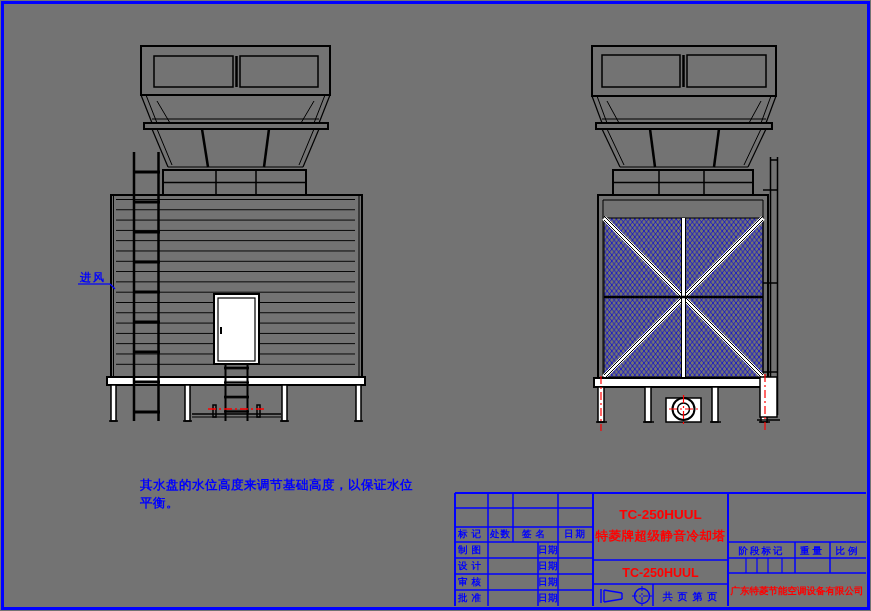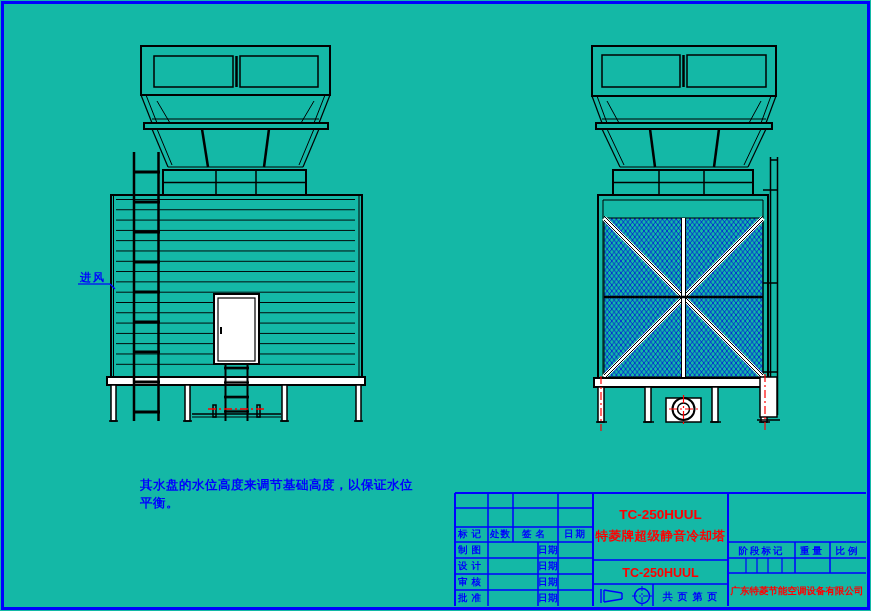--- a/index.html
+++ b/index.html
@@ -1,19 +1,19 @@
 <!DOCTYPE html>
 <html><head>
 <meta charset="utf-8">
 <style>
   html,body{margin:0;padding:0;background:#ffffff;}
   .page{
     position:relative;
     width:871px;height:611px;
-    background:#14b8a6;
+    background:#737373;
     font-family:"Liberation Sans","DejaVu Sans",sans-serif;
     overflow:hidden;
   }
   svg text{font-family:"Liberation Sans","DejaVu Sans",sans-serif;}
   .tb-text{font-weight:bold;fill:#0000ff;}
   .red-text{font-weight:bold;fill:#ff0000;}
 </style>
 </head>
 <body>
 

